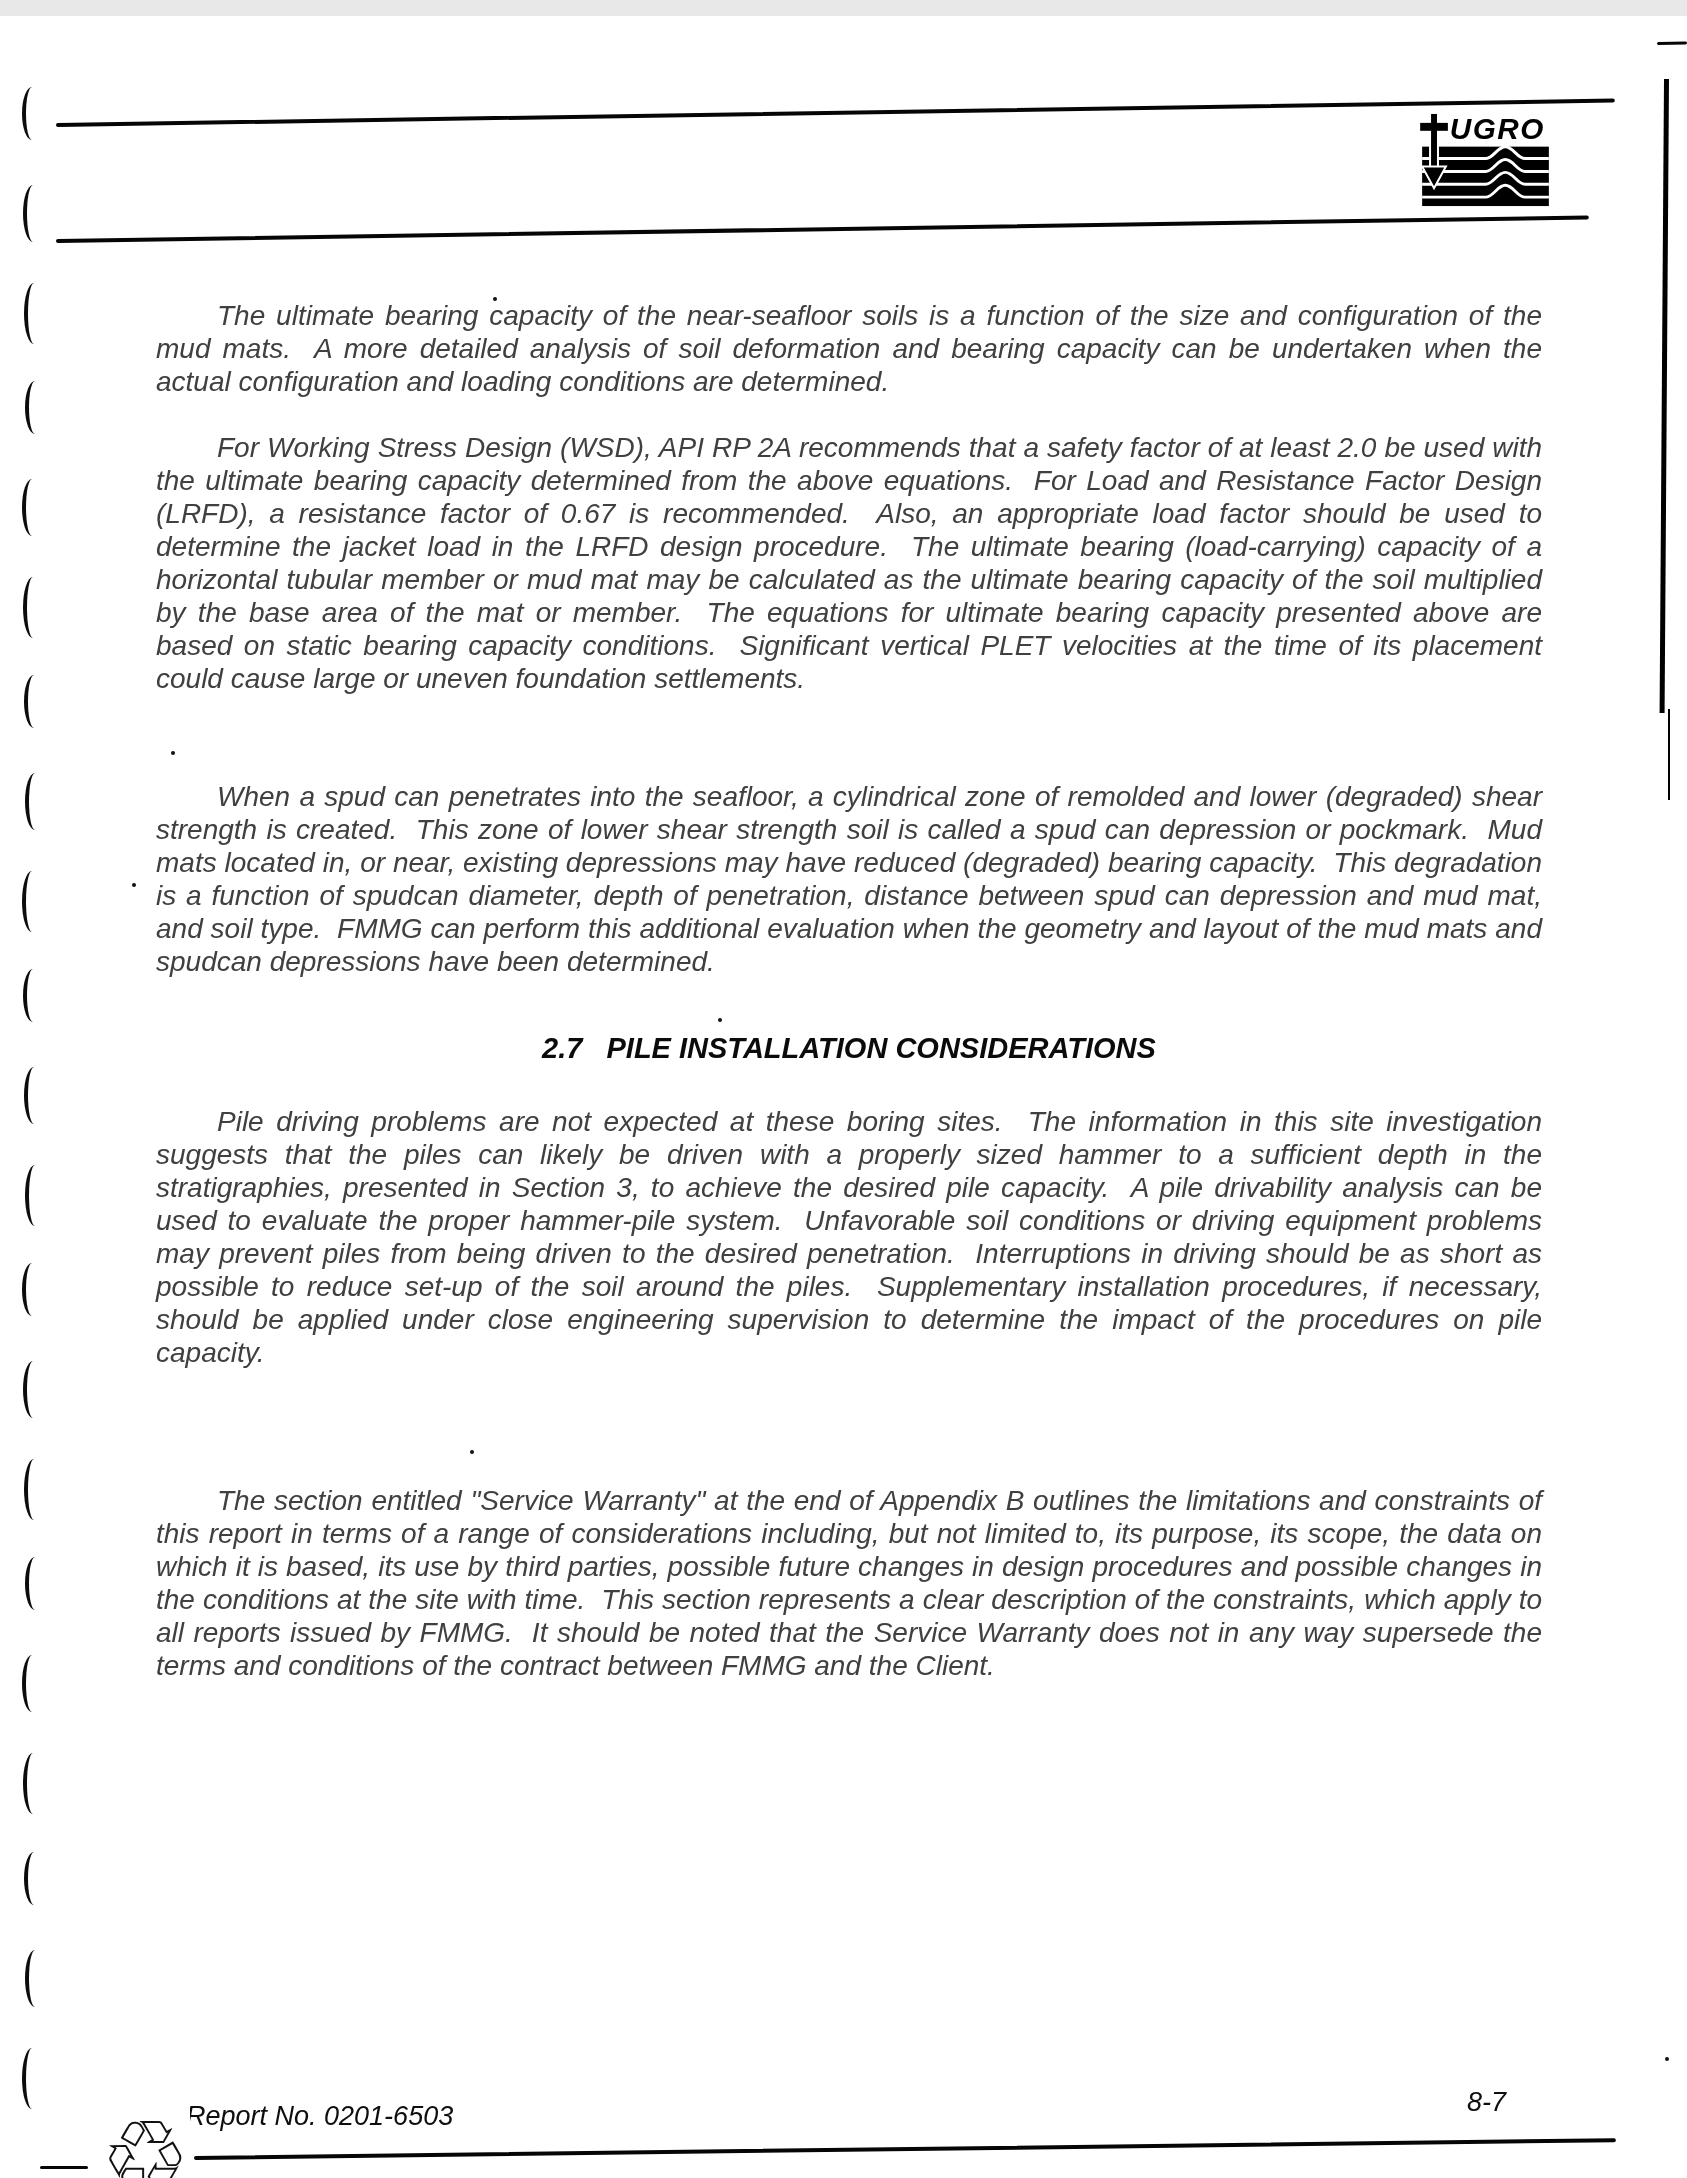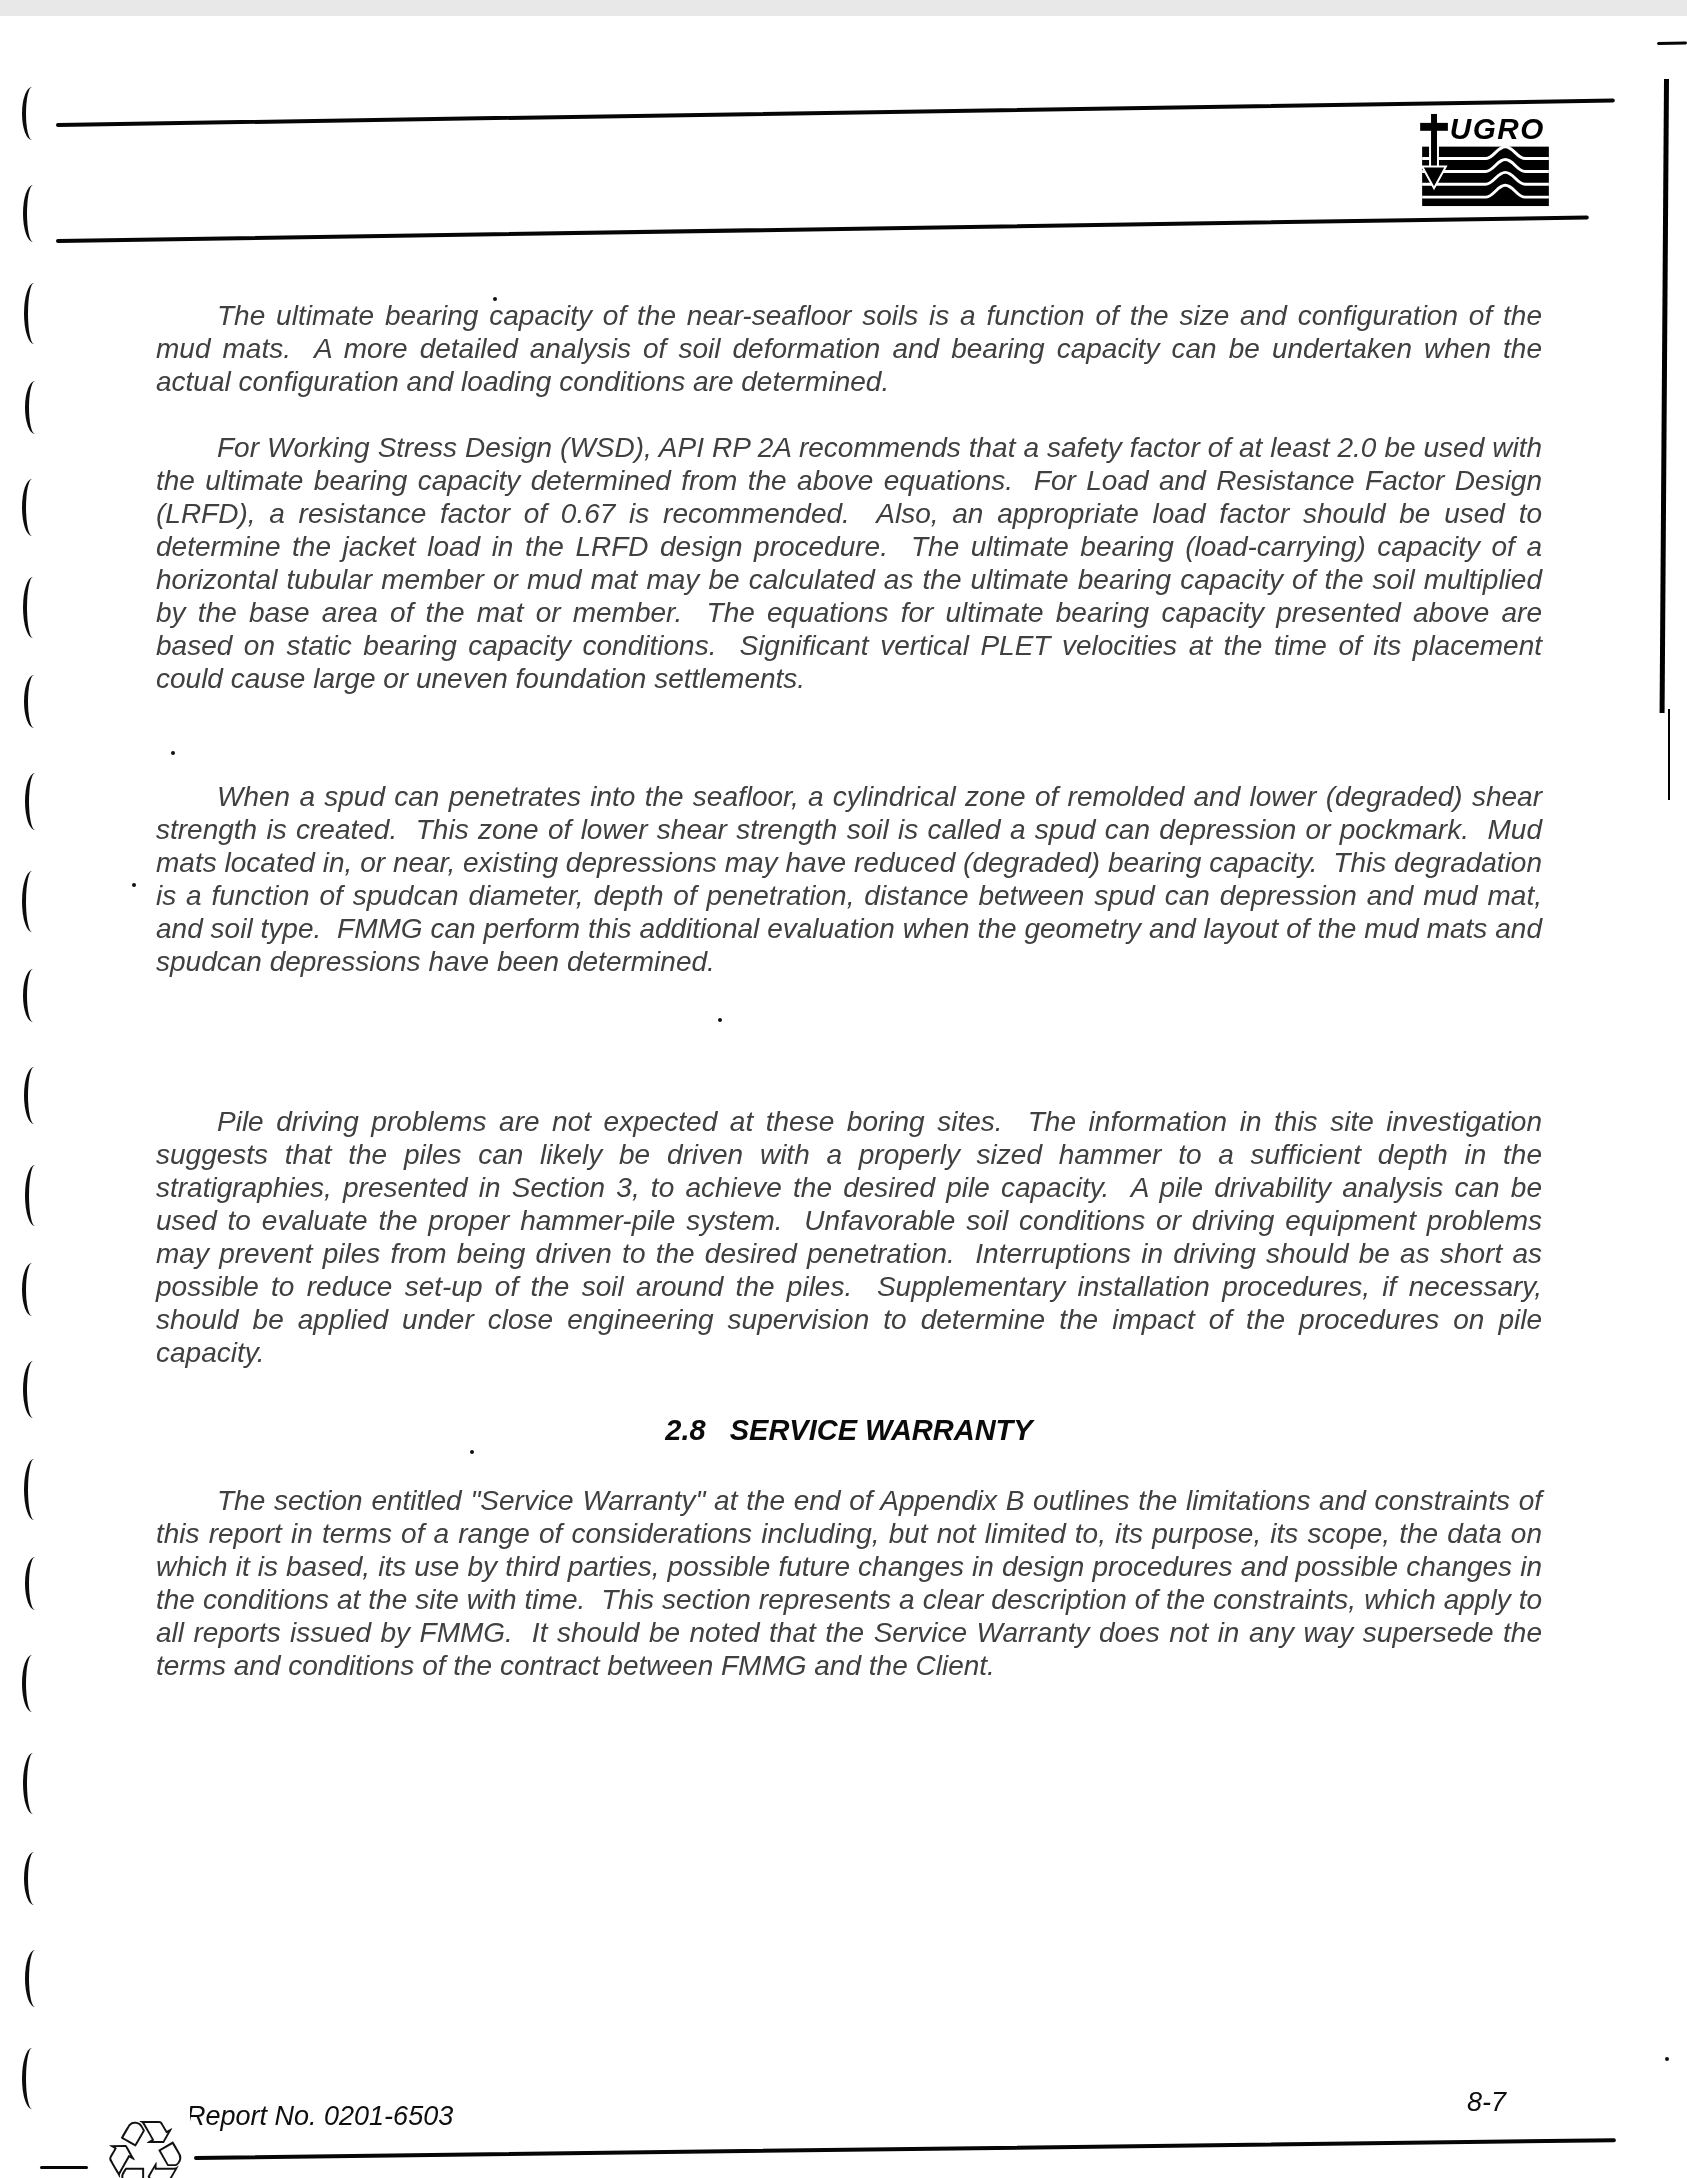--- a/index.html
+++ b/index.html
@@ -123,26 +123,26 @@
 
       <text x="34" y="28" font-size="30" font-weight="bold" letter-spacing="1.5" fill="#000" font-family="Liberation Sans, sans-serif">UGRO</text>
     </svg>
   </div>
 
   <p class="para" style="top:283px;">The ultimate bearing capacity of the near-seafloor soils is a function of the size and configuration of the mud mats.  A more detailed analysis of soil deformation and bearing capacity can be undertaken when the actual configuration and loading conditions are determined.</p>
   <p class="para" style="top:415px;">For Working Stress Design (WSD), API RP 2A recommends that a safety factor of at least 2.0 be used with the ultimate bearing capacity determined from the above equations.  For Load and Resistance Factor Design (LRFD), a resistance factor of 0.67 is recommended.  Also, an appropriate load factor should be used to determine the jacket load in the LRFD design procedure.  The ultimate bearing (load-carrying) capacity of a horizontal tubular member or mud mat may be calculated as the ultimate bearing capacity of the soil multiplied by the base area of the mat or member.  The equations for ultimate bearing capacity presented above are based on static bearing capacity conditions.  Significant vertical PLET velocities at the time of its placement could cause large or uneven foundation settlements.</p>
 
   <p class="para" style="top:764px;">When a spud can penetrates into the seafloor, a cylindrical zone of remolded and lower (degraded) shear strength is created.  This zone of lower shear strength soil is called a spud can depression or pockmark.  Mud mats located in, or near, existing depressions may have reduced (degraded) bearing capacity.  This degradation is a function of spudcan diameter, depth of penetration, distance between spud can depression and mud mat, and soil type.  FMMG can perform this additional evaluation when the geometry and layout of the mud mats and spudcan depressions have been determined.</p>
 
+  <h2 class="h-center" style="top:1016px;">
+    <span class="sec-num">2.7</span>
+    <span>PILE INSTALLATION CONSIDERATIONS</span>
+  </h2>
   <p class="para" style="top:1089px;">Pile driving problems are not expected at these boring sites.  The information in this site investigation suggests that the piles can likely be driven with a properly sized hammer to a sufficient depth in the stratigraphies, presented in Section 3, to achieve the desired pile capacity.  A pile drivability analysis can be used to evaluate the proper hammer-pile system.  Unfavorable soil conditions or driving equipment problems may prevent piles from being driven to the desired penetration.  Interruptions in driving should be as short as possible to reduce set-up of the soil around the piles.  Supplementary installation procedures, if necessary, should be applied under close engineering supervision to determine the impact of the procedures on pile capacity.</p>
 
-  <h2 class="h-center" style="top:1398px;">
-    <span class="sec-num">2.8</span>
-    <span>SERVICE WARRANTY</span>
-  </h2>
   <p class="para" style="top:1468px;">The section entitled "Service Warranty" at the end of Appendix B outlines the limitations and constraints of this report in terms of a range of considerations including, but not limited to, its purpose, its scope, the data on which it is based, its use by third parties, possible future changes in design procedures and possible changes in the conditions at the site with time.  This section represents a clear description of the constraints, which apply to all reports issued by FMMG.  It should be noted that the Service Warranty does not in any way supersede the terms and conditions of the contract between FMMG and the Client.</p>
 
   <div class="page-no">8-7</div>
   <div class="report-no">Report No. 0201-6503</div>
   <div class="recycle">♲</div>
   <div class="rule rule-bottom"></div>
   <div class="rule rule-bottom-dash"></div>
 
 </div>
 

